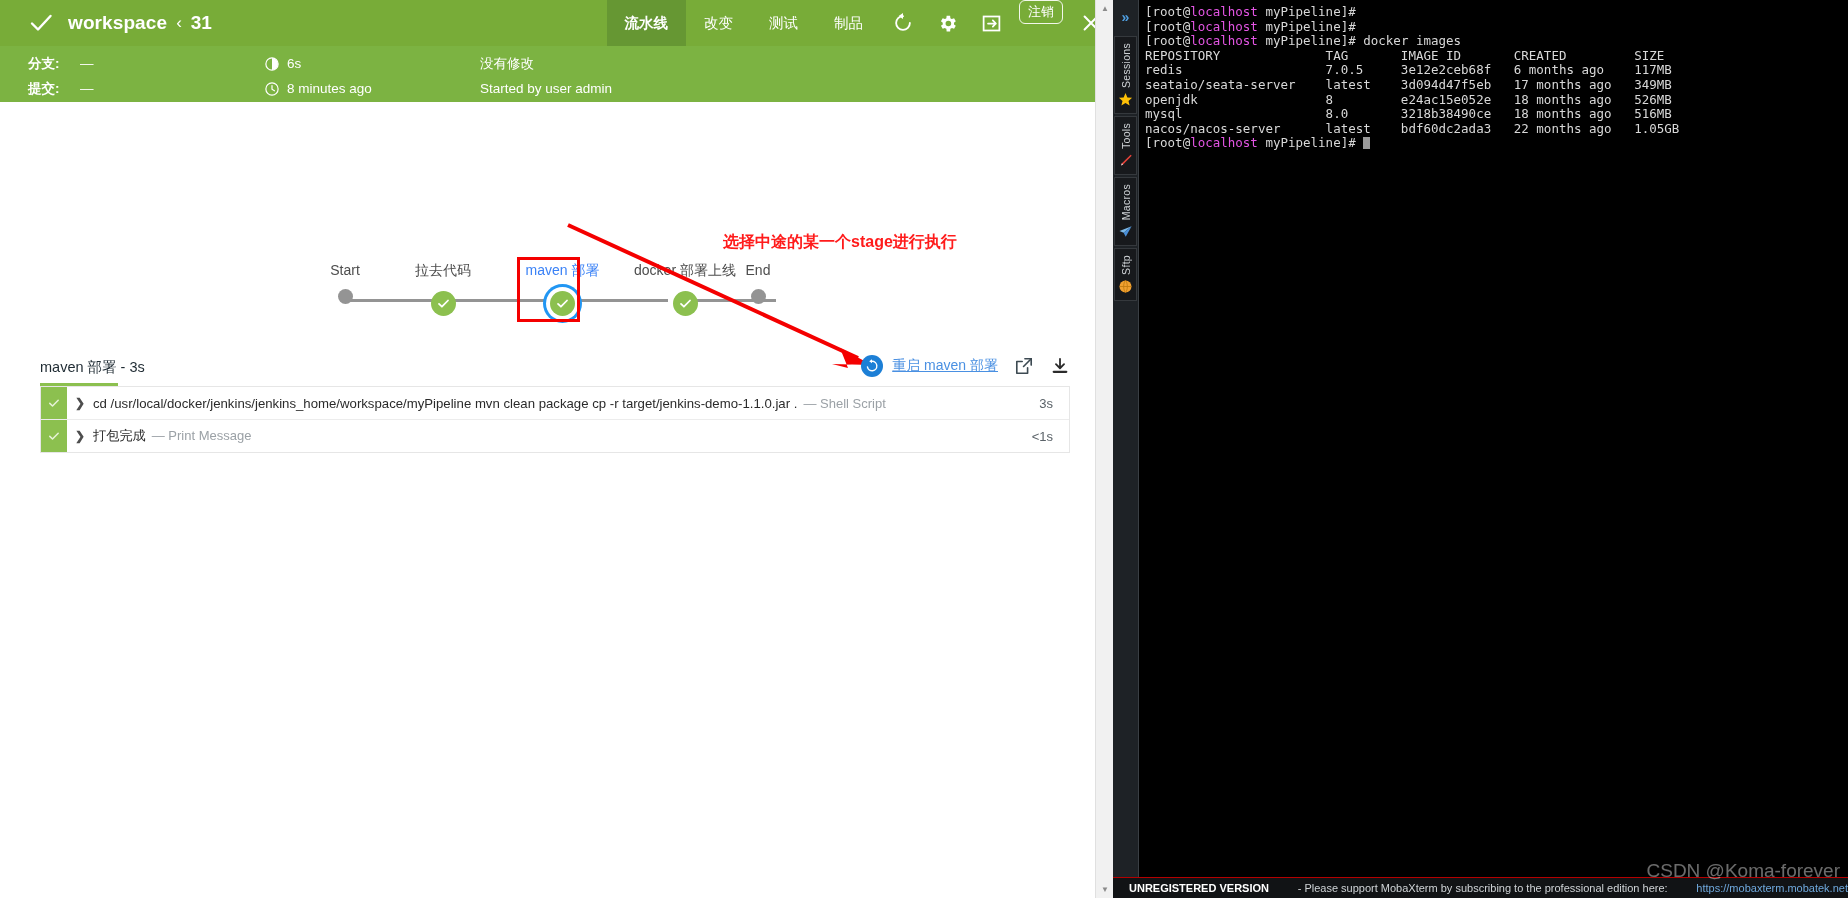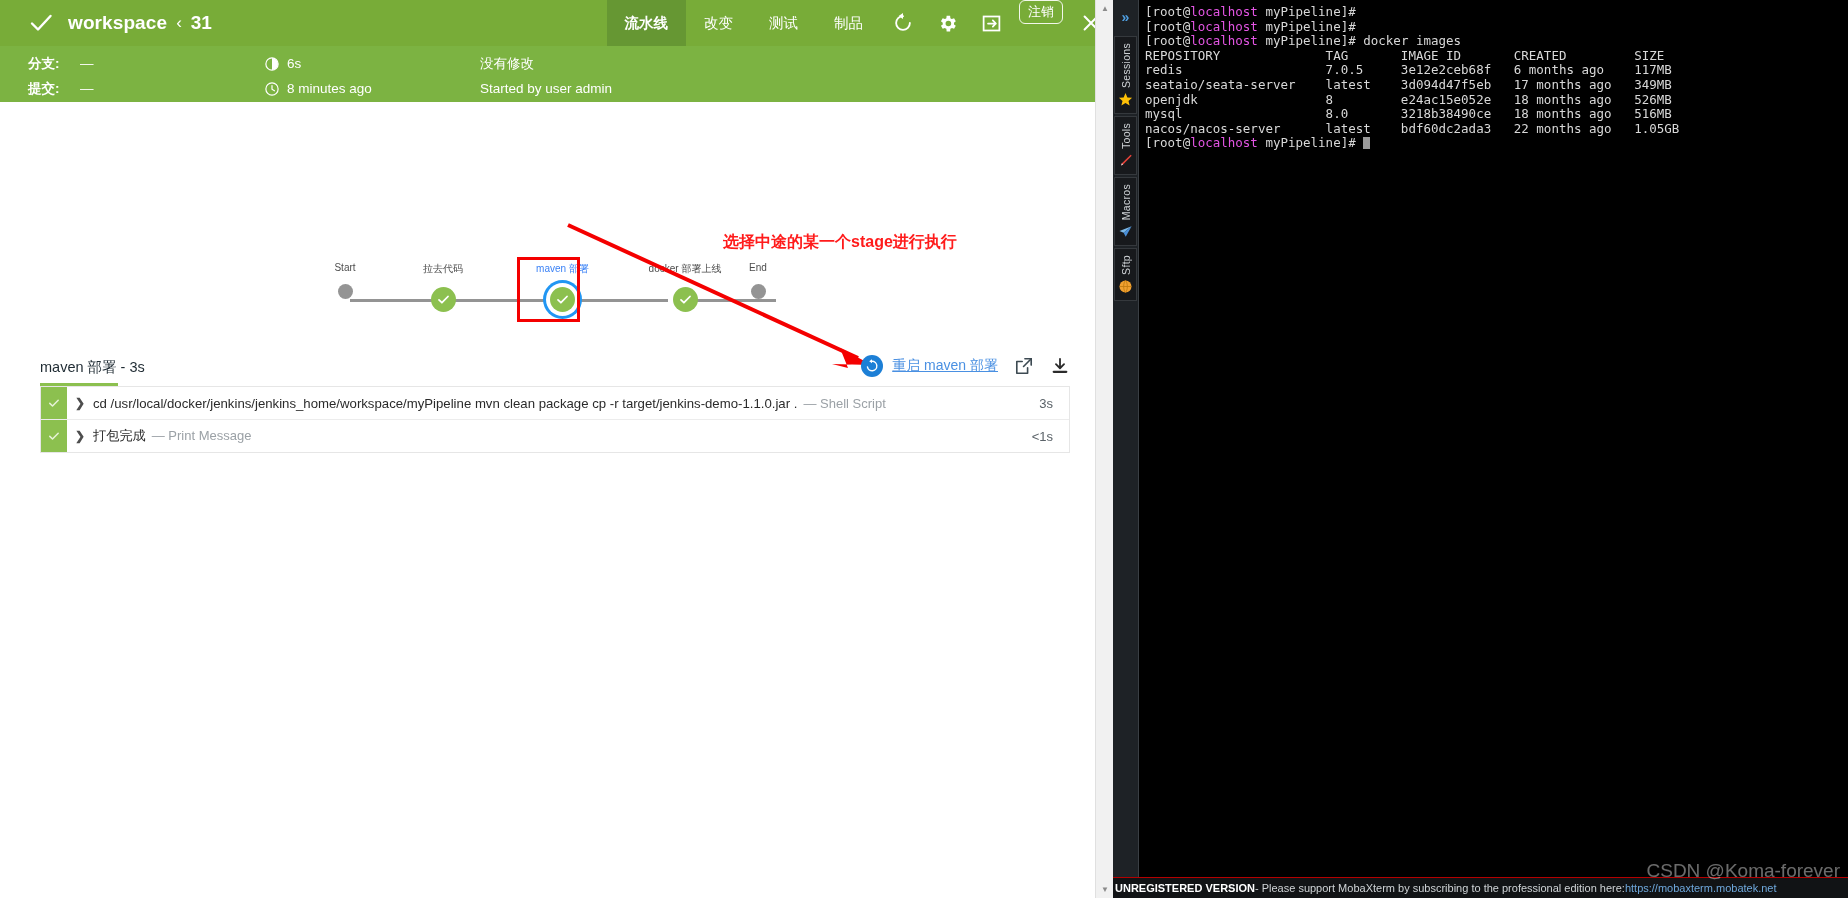--- a/index.html
+++ b/index.html
@@ -97,21 +97,21 @@
   .jk-meta-time svg { margin-right: 8px; display: block; }
   .jk-meta-note { }
 
   
   .jk-graph { position: relative; height: 190px; }
   .stage {
     position: absolute;
     text-align: center;
   }
   .stage-label {
-    font-size: 10px;
+    font-size: 14px;
     color: #4d4d4d;
     white-space: nowrap;
     margin-bottom: 11px;
   }
   .stage-label.sel { color: #3b82f6; }
   .node-ok {
     width: 25px; height: 25px; border-radius: 50%;
     background: #8cc04f;
     display: inline-flex; align-items: center; justify-content: center;
   }
@@ -253,24 +253,25 @@
   .t-cursor {
     display: inline-block; width: 7px; height: 12px;
     background: #9a9a9a; vertical-align: -2px;
   }
   .mb-status {
     position: absolute; left: 0; bottom: 0;
     width: 735px; height: 21px;
     background: #111315;
     border-top: 1px solid #b40000;
     display: flex; align-items: center;
-    padding-left: 2px;
+    padding-left: 16px;
     font-size: 11px; color: #cfd3d6;
     font-family: "Liberation Sans", sans-serif;
     white-space: nowrap;
+    justify-content: space-between;
   }
   .mb-unreg { color: #fff; font-weight: bold; font-size: 11px; }
   .mb-link { color: #6fa8dc; }
   .watermark {
     position: absolute; right: 8px; bottom: 16px;
     color: rgba(255,255,255,.42);
     font-size: 19px;
     white-space: nowrap;
     pointer-events: none;
   }

